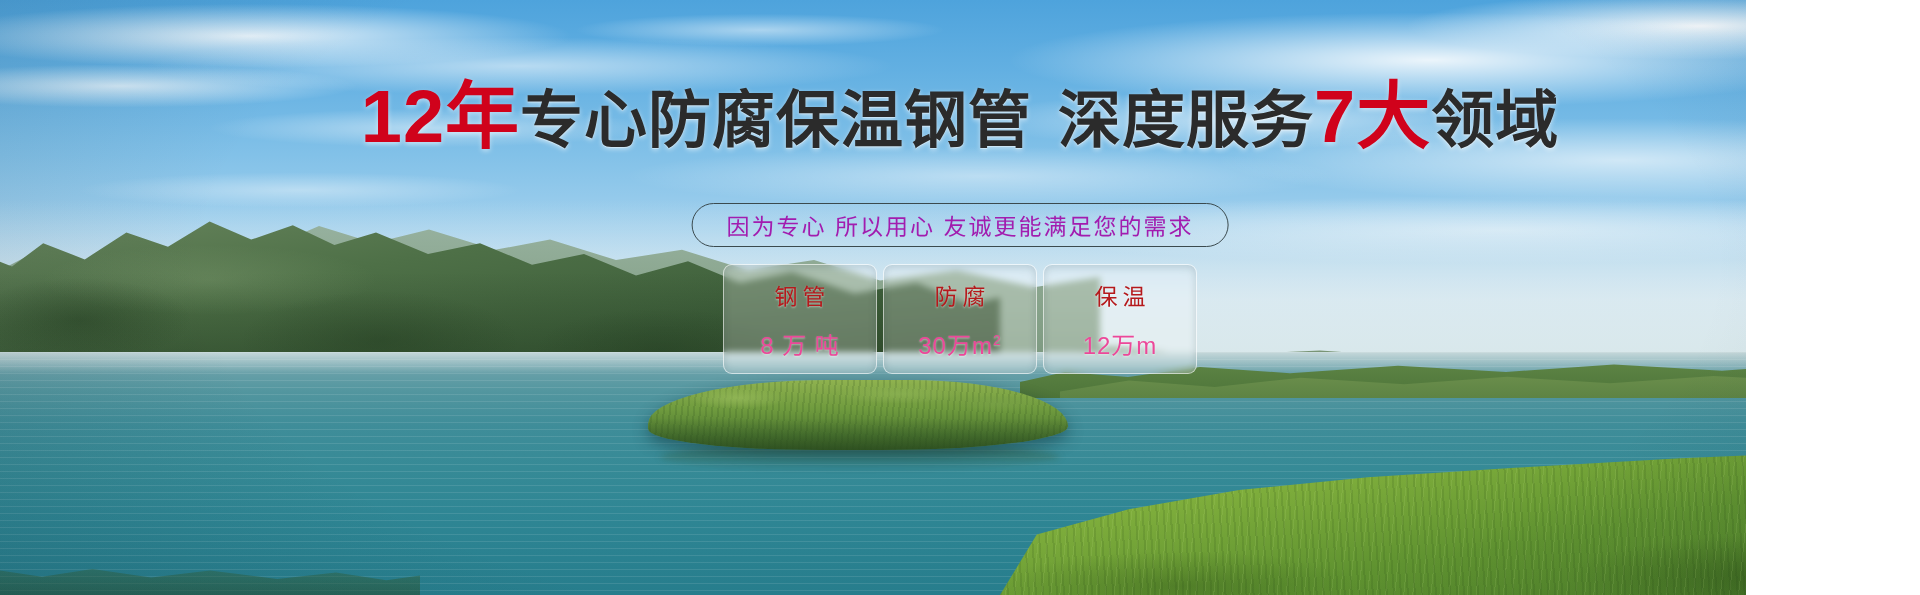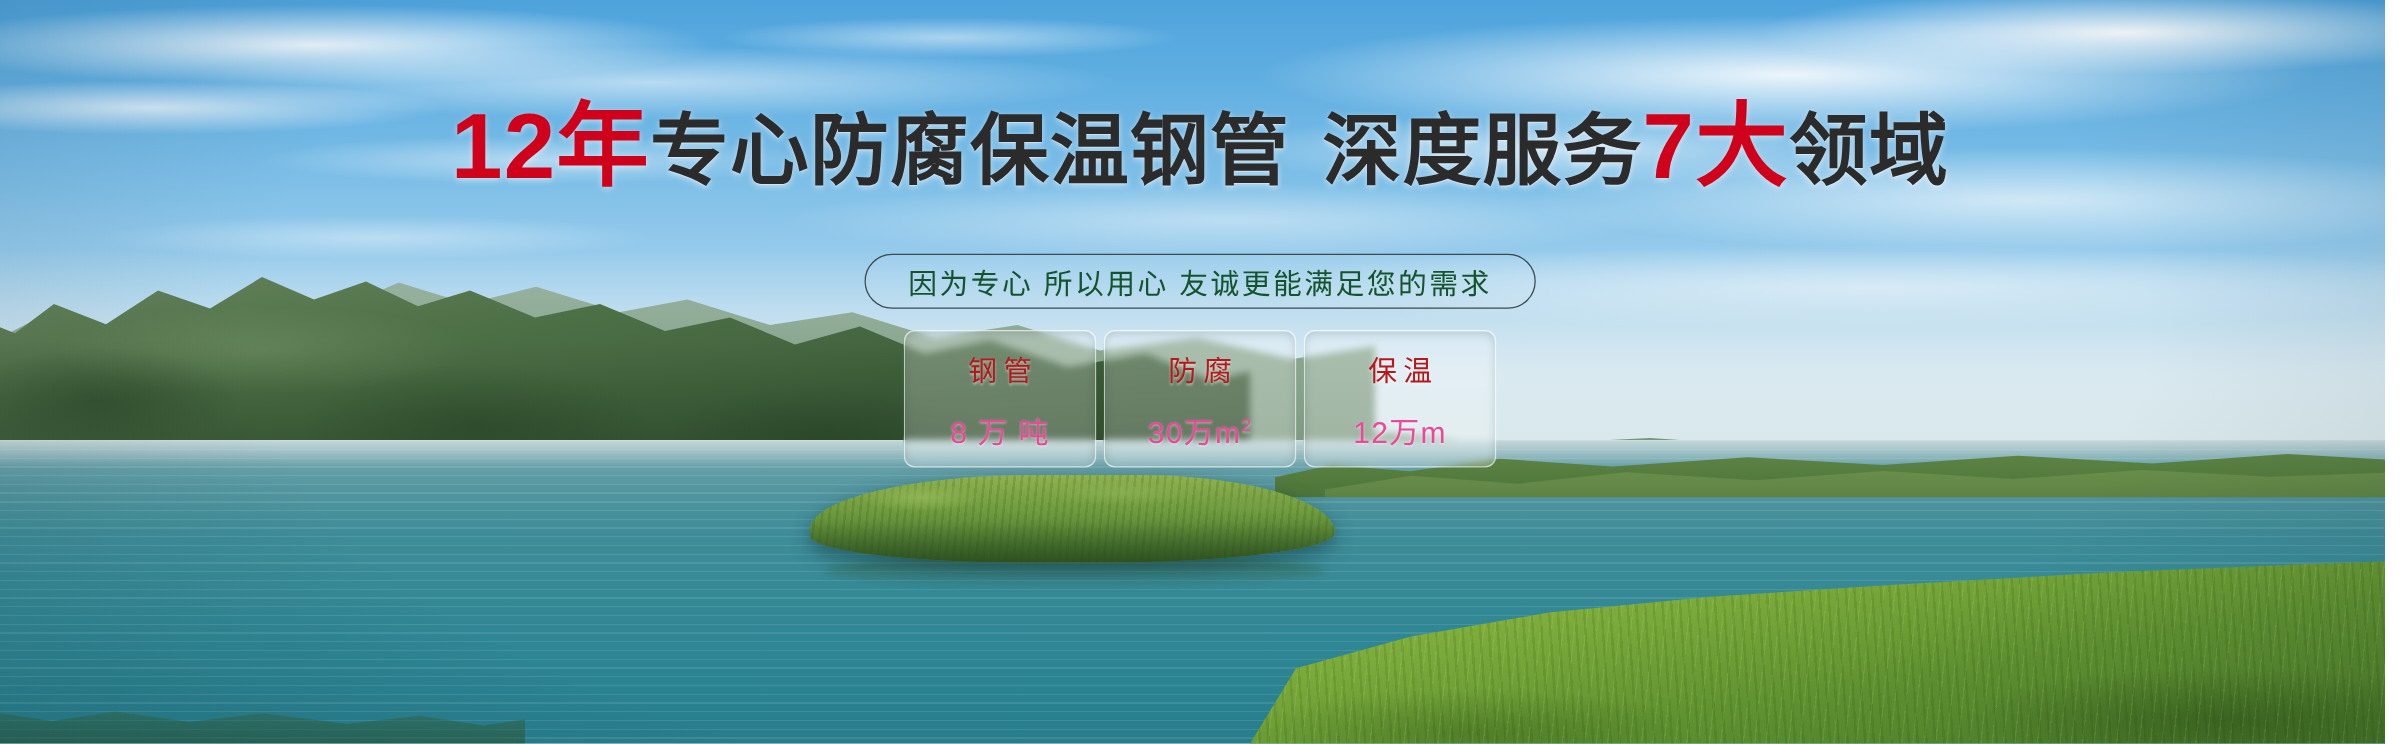--- a/index.html
+++ b/index.html
@@ -1,21 +1,21 @@
 <!DOCTYPE html>
 <html lang="zh-CN"><head>
 <meta charset="utf-8">
 <title>Banner</title>
 <style>
   html,body{margin:0;padding:0;background:#fff;}
   body{font-family:"Liberation Sans","DejaVu Sans",sans-serif;}
 
   #banner{
     position:relative;
-    width:1908px;height:595px;
+    width:1746px;height:595px;
     overflow:hidden;
     user-select:none;
   }
 
   
   .layer{position:absolute;left:0;top:0;width:1920px;height:595px;}
 
   
   .sky{
     background:
@@ -211,21 +211,21 @@
   .subtitle-pill{
     position:absolute;left:50%;top:203px;
     transform:translateX(-50%);
     height:42px;
     padding:0 34px;
     display:flex;align-items:center;justify-content:center;
     border:1.6px solid #3b4a4e;
     border-radius:22px;
     font-size:23px;
     letter-spacing:2px;
-    color:#14532d;
+    color:#a21caf;
     white-space:nowrap;
     background:rgba(255,255,255,.06);
   }
 
   
   .cards{
     position:absolute;left:50%;top:264px;
     transform:translateX(-50%);
     display:flex;
     gap:6px;

